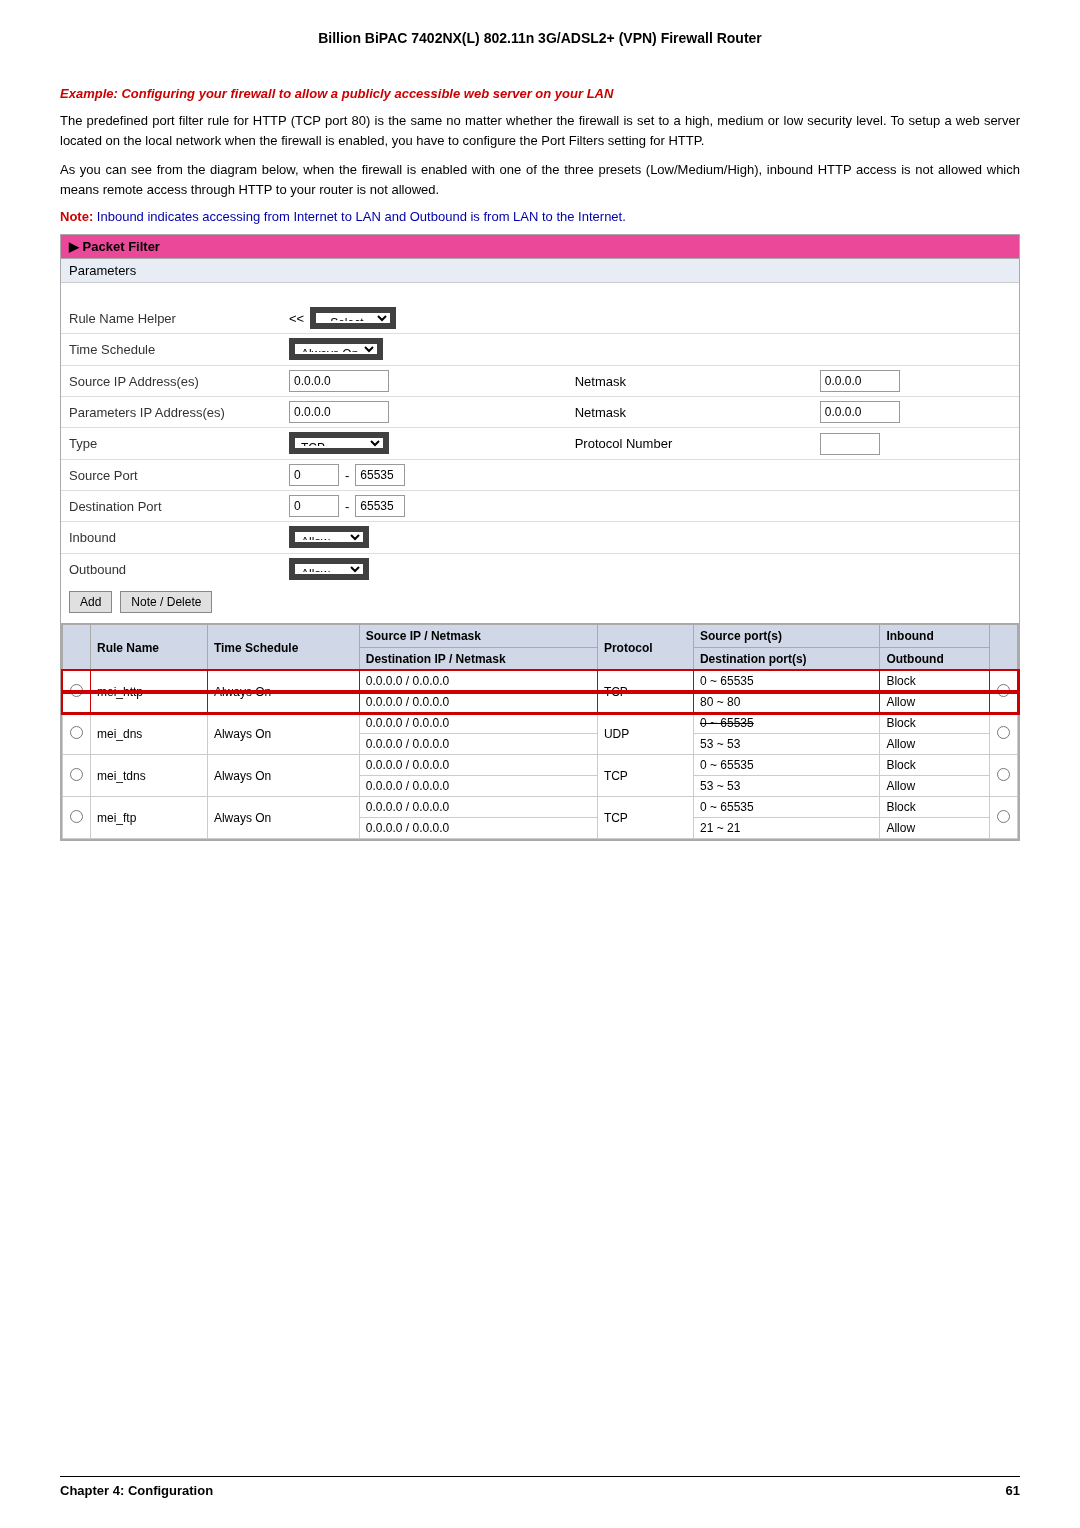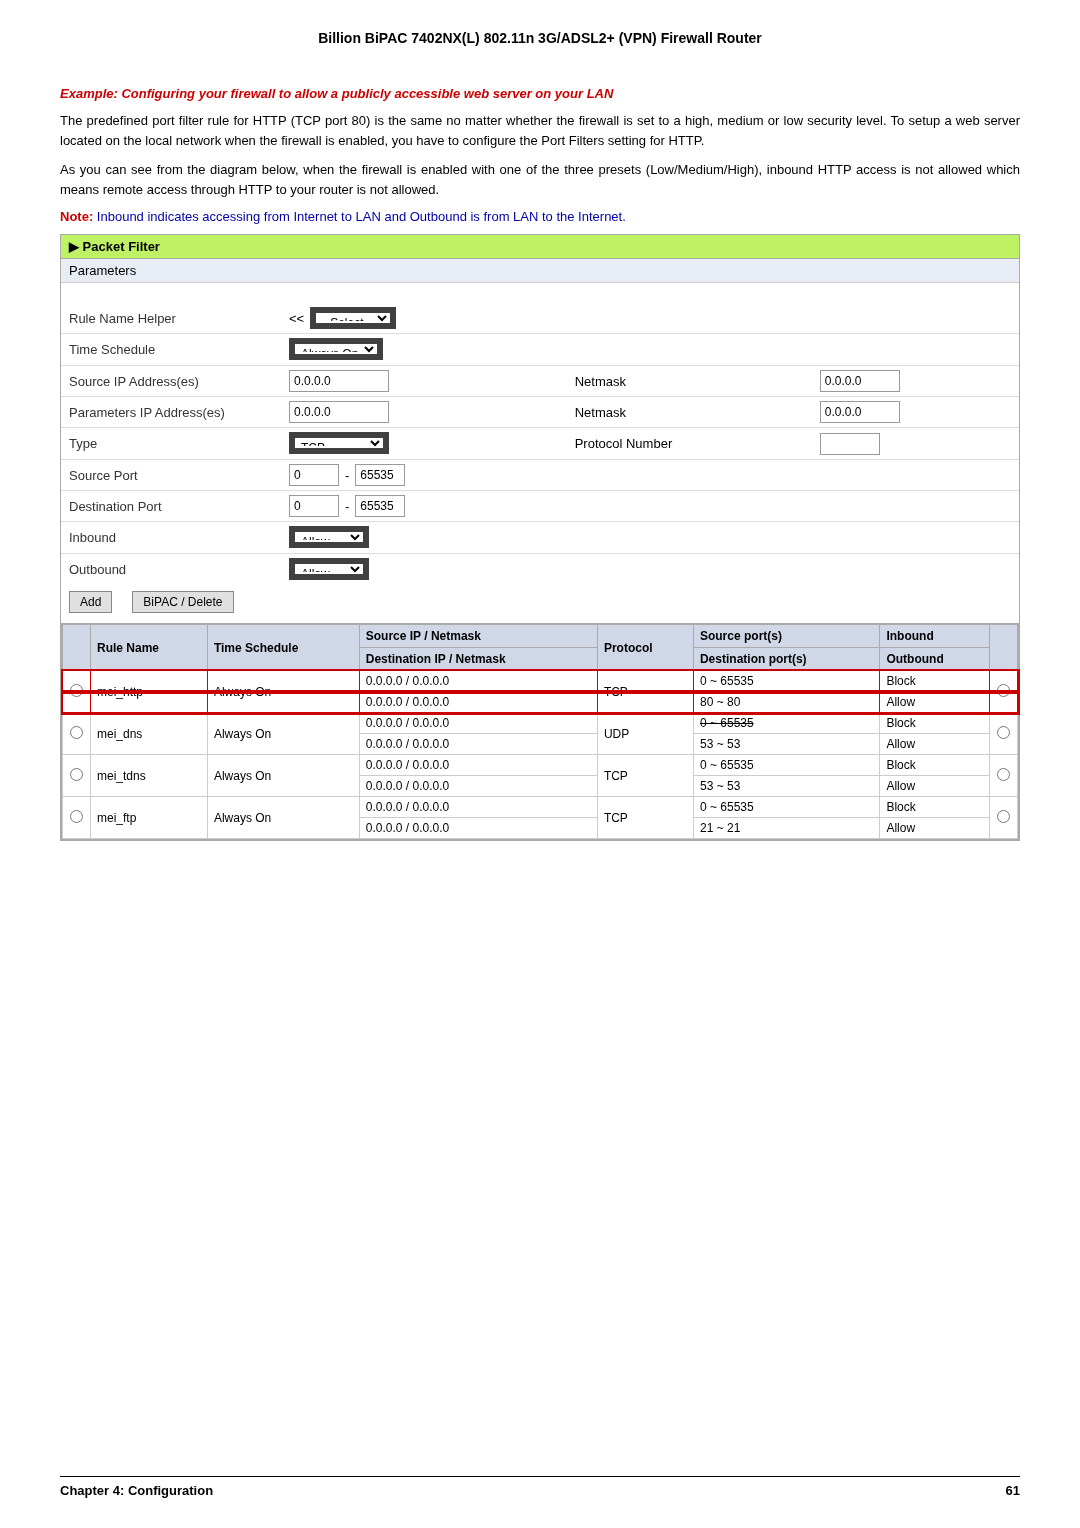--- a/index.html
+++ b/index.html
@@ -43,21 +43,21 @@
     .note-text span {
       color: #00a;
     }
 
     
     .packet-filter-box {
       border: 1px solid #aaa;
       margin-bottom: 10px;
     }
     .packet-filter-header {
-      background: #bef264;
+      background: #ec4899;
       padding: 4px 8px;
       font-size: 13px;
       font-weight: bold;
       color: #000;
       border-bottom: 1px solid #aaa;
     }
     .packet-filter-header::before {
       content: "▶ ";
     }
     .params-header {
@@ -156,21 +156,21 @@
       justify-content: space-between;
       align-items: flex-end;
       border-top: 1px solid #000;
       padding-top: 6px;
       font-size: 13px;
       font-weight: bold;
     }
 
     .button-row {
       display: flex;
-      gap: 16px;
+      gap: 4px;
       padding: 6px 8px;
     }
   </style>
 </head>
 <body>
 
 <div class="page-title">Billion BiPAC 7402NX(L) 802.11n 3G/ADSL2+ (VPN) Firewall Router</div>
 
 <div class="example-heading">Example: Configuring your firewall to allow a publicly accessible web server on your LAN</div>
 
@@ -294,21 +294,21 @@
           </select>
         </td>
         <td></td>
         <td></td>
       </tr>
     </tbody>
   </table>
 
   <div class="button-row">
     <button class="btn">Add</button>
-    <button class="btn">BiPAC / Delete</button>
+    <button class="btn">Note / Delete</button>
   </div>
 
   <div class="data-table-wrapper">
     <table class="data-table">
       <thead>
         <tr>
           <th rowspan="2" style="width:28px;"></th>
           <th rowspan="2">Rule Name</th>
           <th rowspan="2">Time Schedule</th>
           <th>Source IP / Netmask</th>

